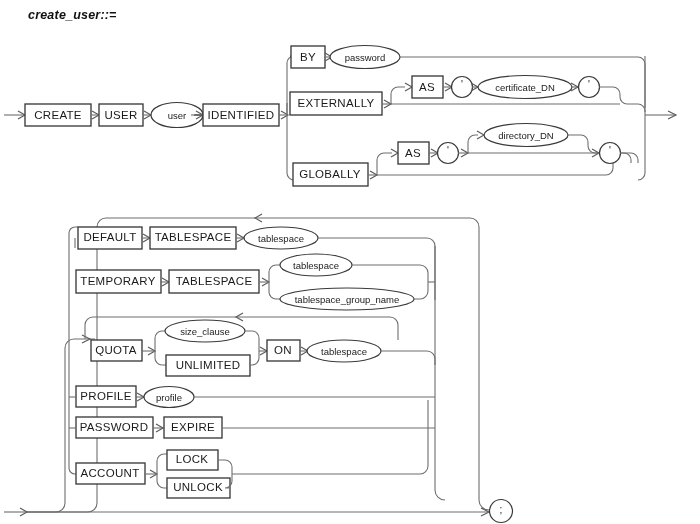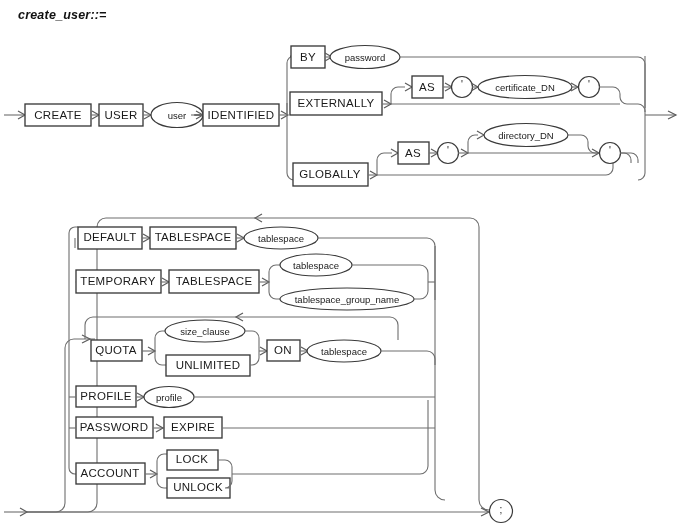--- a/index.html
+++ b/index.html
@@ -1,18 +1,18 @@
 <!DOCTYPE html>
 <html><head>
 <meta charset="utf-8">
 <style>
   html,body{margin:0;padding:0;background:#ffffff;}
   body{width:700px;height:524px;overflow:hidden;
        font-family:"Liberation Sans",sans-serif;color:#1a1a1a;}
-  .title{position:absolute;left:18px;top:8px;font-size:12.5px;
+  .title{position:absolute;left:28px;top:8px;font-size:12.5px;
          font-style:italic;font-weight:bold;letter-spacing:.2px;color:#111;}
   svg{position:absolute;left:0;top:0;}
   .ln{fill:none;stroke:#6e6e6e;stroke-width:1.1;}
   .ln2{fill:none;stroke:#5c5c5c;stroke-width:1.2;}
   .bx{fill:#ffffff;stroke:#3a3a3a;stroke-width:1.35;}
   .ov{fill:#ffffff;stroke:#3a3a3a;stroke-width:1.2;}
   .kw{font-family:"Liberation Sans",sans-serif;font-size:11.5px;fill:#1a1a1a;
       text-anchor:middle;dominant-baseline:middle;letter-spacing:.3px;}
   .nt{font-family:"Liberation Sans",sans-serif;font-size:9.5px;fill:#1a1a1a;
       text-anchor:middle;dominant-baseline:middle;}

